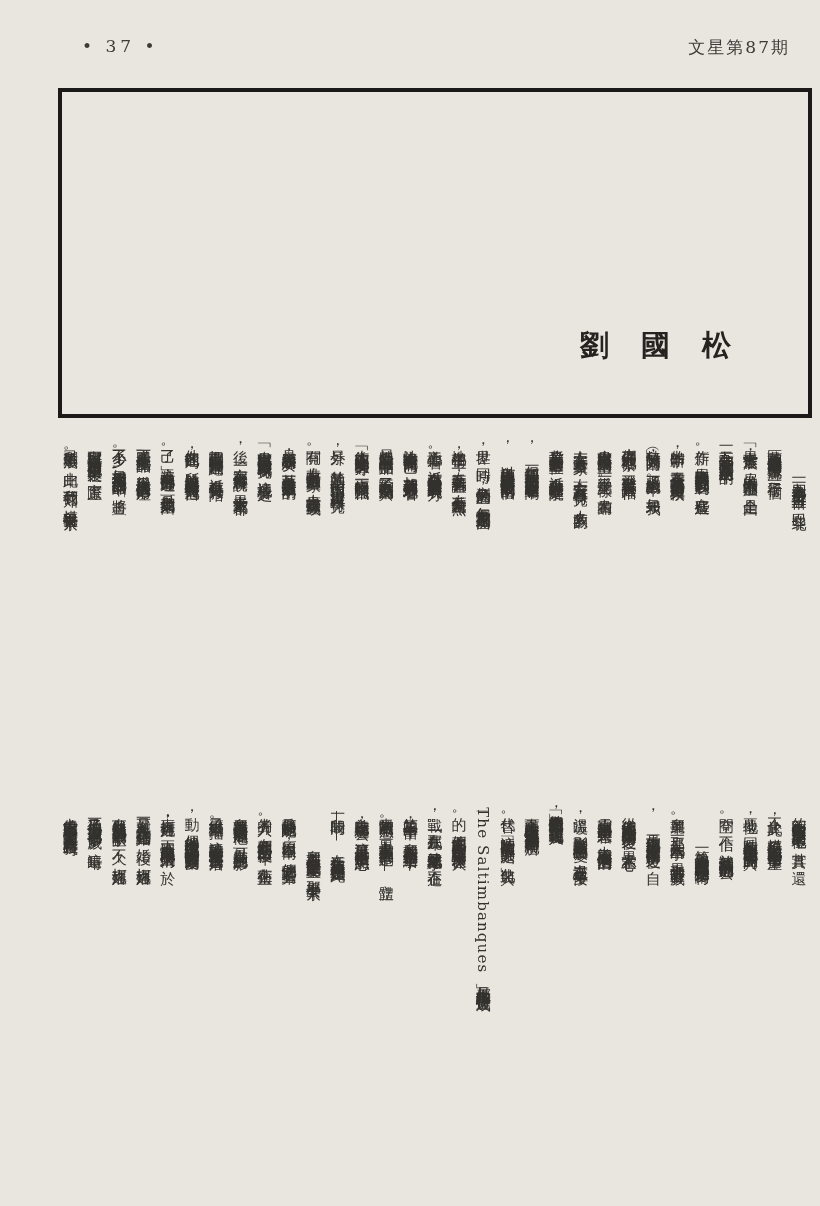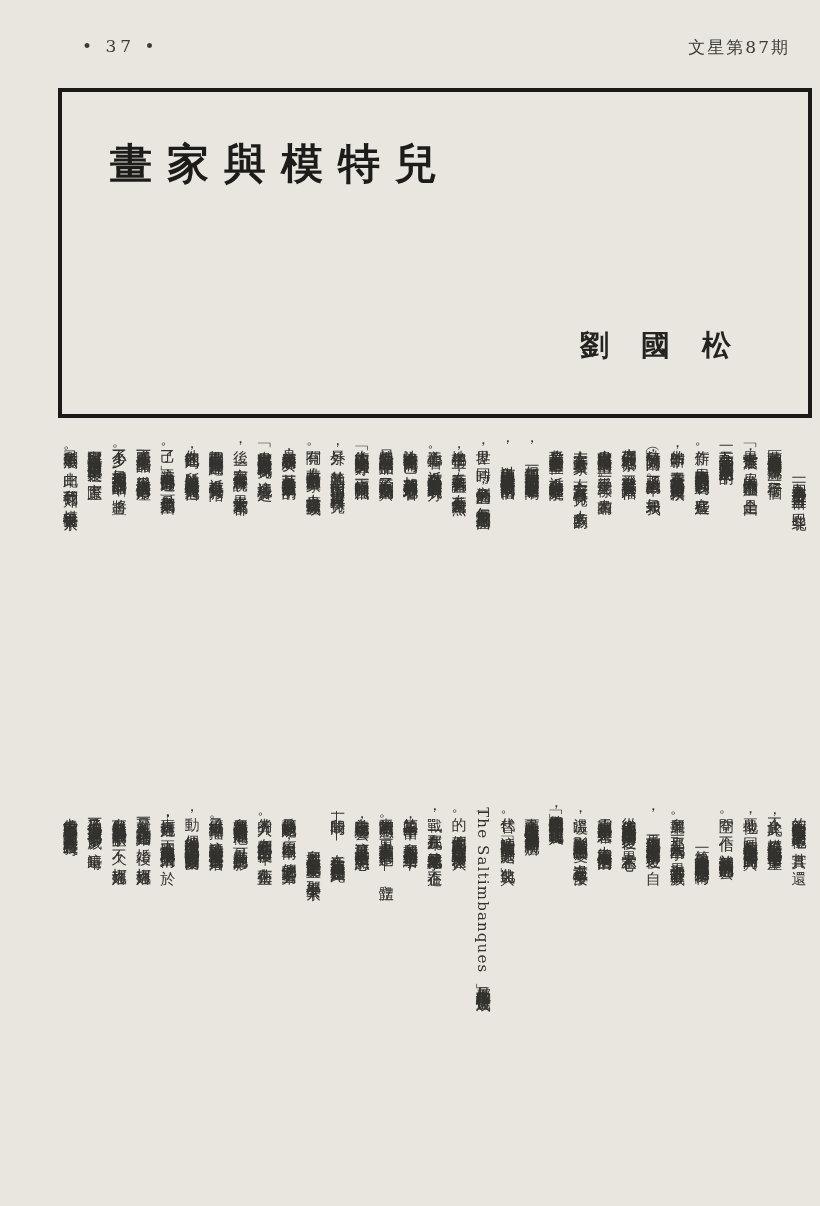--- a/index.html
+++ b/index.html
@@ -62,21 +62,20 @@
 </head>
 <body>
 
 <div class="page">
 
   <span class="hdr-left">• 37 •</span>
 
   <span class="hdr-right">文星第87期</span>
 
   <div class="title-box">
-    <h1 class="article-title">畫家與模特兒</h1>
     <div class="article-author">劉國松</div>
   </div>
 
   <div class="vblock" id="block1">
       <p style="letter-spacing: 1px;">　　一九六四年一月十五日至二月十五日，巴黎北</p>
       <p style="letter-spacing: 1px;">區蒙校公園旁邊的路易斯・萊理畫廊，擧行了一個</p>
       <p style="letter-spacing: 1px;">「畢卡索近作展」，展出的六十八幅油畫，全是由</p>
       <p style="letter-spacing: 1px;">一九六二年年頭到一九六三年六月以前的一年半的</p>
       <p style="letter-spacing: 1px;">新作。由展覽會的目錄上我們可以看到，在這些展</p>
       <p style="letter-spacing: 1px;">出的新作中，竟有三十八幅都是題名爲「畫家與模</p>

